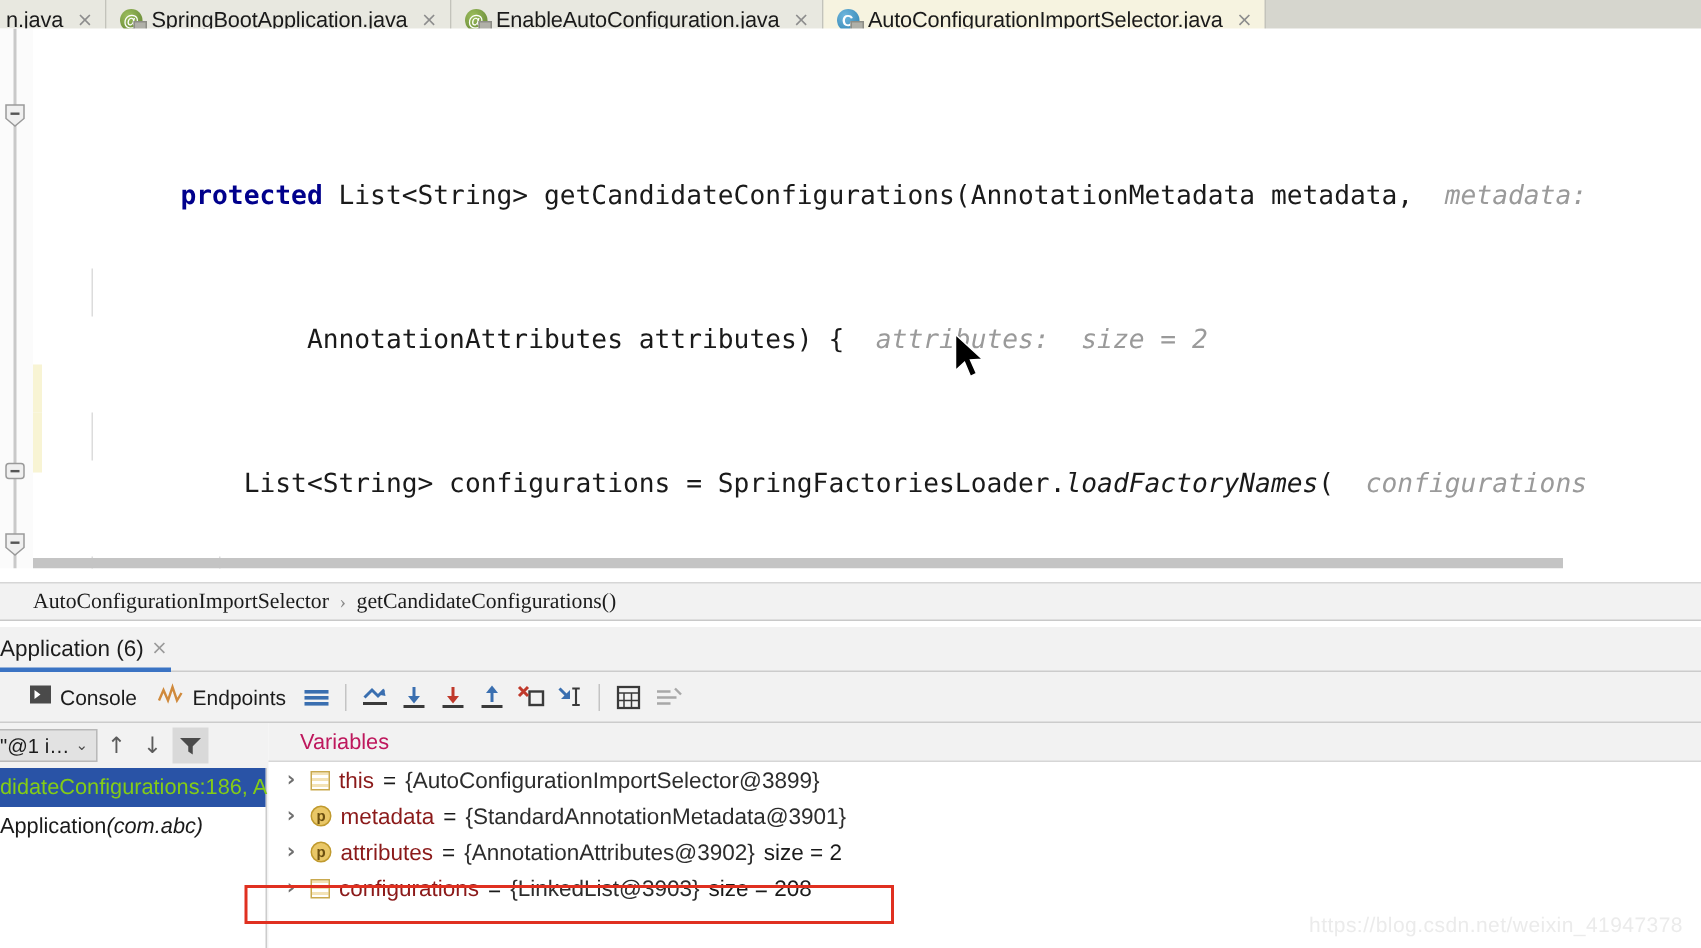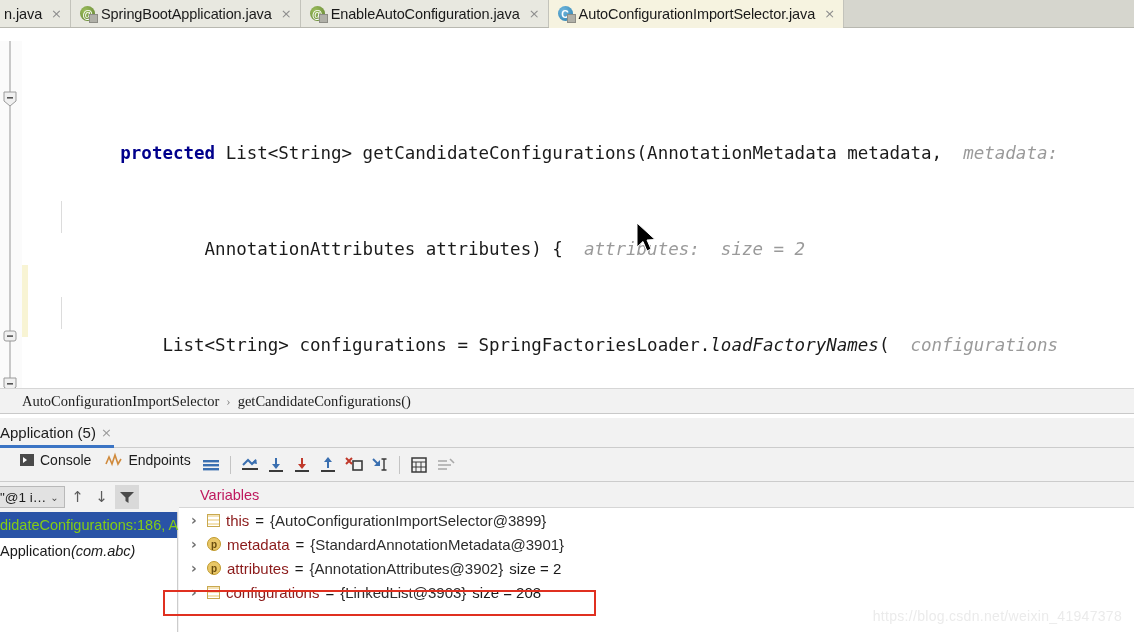--- a/index.html
+++ b/index.html
@@ -49,21 +49,21 @@
   }
   .icon-at { background: radial-gradient(circle at 35% 30%, #9bbd5c, #5f8030); }
   .icon-class { background: radial-gradient(circle at 35% 30%, #6fb6dd, #2a7fae); }
   .icon-at::after, .icon-class::after {
     content: ""; position: absolute; right: -3px; bottom: -2px;
     width: 7px; height: 7px; background: #b0b0a8; border: 1px solid #8d8d86;
   }
 
   
   .editor {
-    position: absolute; left: 0; top: 41px; width: 1134px; height: 360px;
+    position: absolute; left: 0; top: 19px; width: 1134px; height: 360px;
     background: #ffffff; overflow: hidden;
   }
   .gutter {
     position: absolute; left: 0; top: 0; width: 22px; height: 100%;
     background: #fbfbfb;
   }
   .gutter-line {
     position: absolute; left: 9px; top: 0; width: 2px; height: 100%;
     background: #c9c9c9;
   }
@@ -126,21 +126,21 @@
     background: #3b74c4;
   }
   .dw-tab-close { color: #9a9a9a; font-size: 13px; font-family: "DejaVu Sans", sans-serif; }
 
   .dw-toolbar {
     position: absolute; left: 0; top: 30px; width: 1134px; height: 34px;
     display: flex; align-items: center; gap: 0px;
     background: #f2f2f2; border-bottom: 1px solid #cccccc;
   }
   .tb-item {
-    display: flex; align-items: flex-start; gap: 5px;
+    display: flex; align-items: center; gap: 5px;
     height: 26px; padding: 0 7px; font-size: 14px; color: #1c1c1c;
     white-space: nowrap;
   }
   .tb-sep { width: 1px; height: 18px; background: #c4c4c4; margin: 0 6px; }
   .tb-btn {
     width: 26px; height: 24px;
     display: flex; align-items: center; justify-content: center;
   }
 
   
@@ -308,21 +308,21 @@
   <div class="breadcrumb">
     <span>AutoConfigurationImportSelector</span>
     <span class="bc-sep">›</span>
     <span>getCandidateConfigurations()</span>
   </div>
 
   <div class="debugwin">
 
     <div class="dw-tabs">
       <div class="dw-tab active">
-        <span>Application (5)</span>
+        <span>Application (6)</span>
         <span class="dw-tab-close">×</span>
       </div>
     </div>
 
     <div class="dw-toolbar">
       <div style="width:12px"></div>
       <div class="tb-item">
         <span>
           <svg width="16" height="16" viewBox="0 0 16 16">
               <rect x="1" y="2" width="14" height="12" fill="#4a4a4a"></rect>

